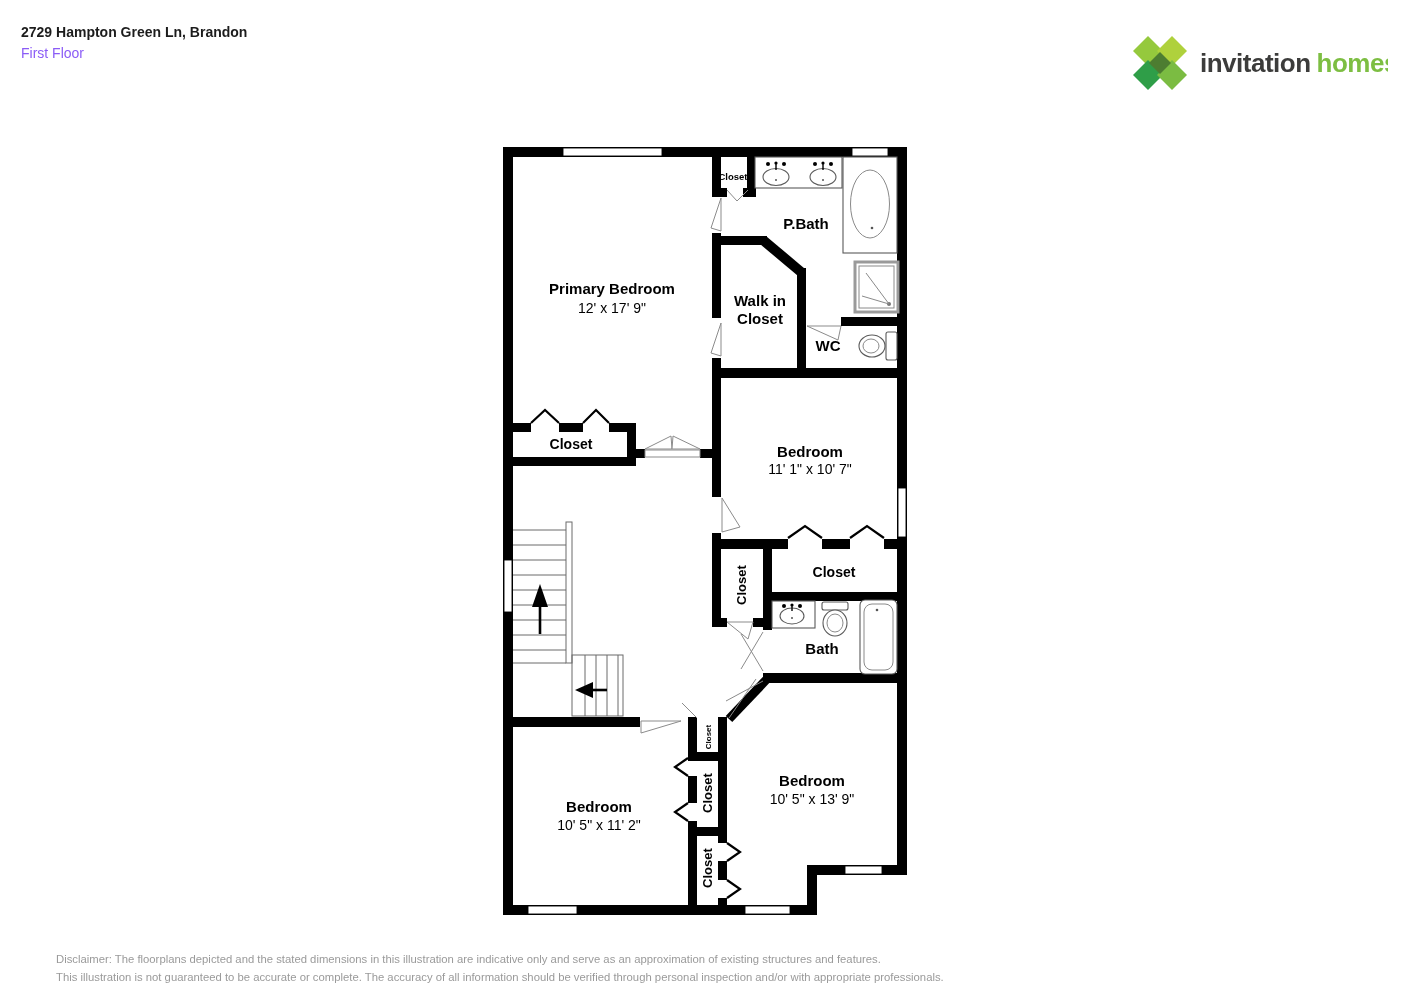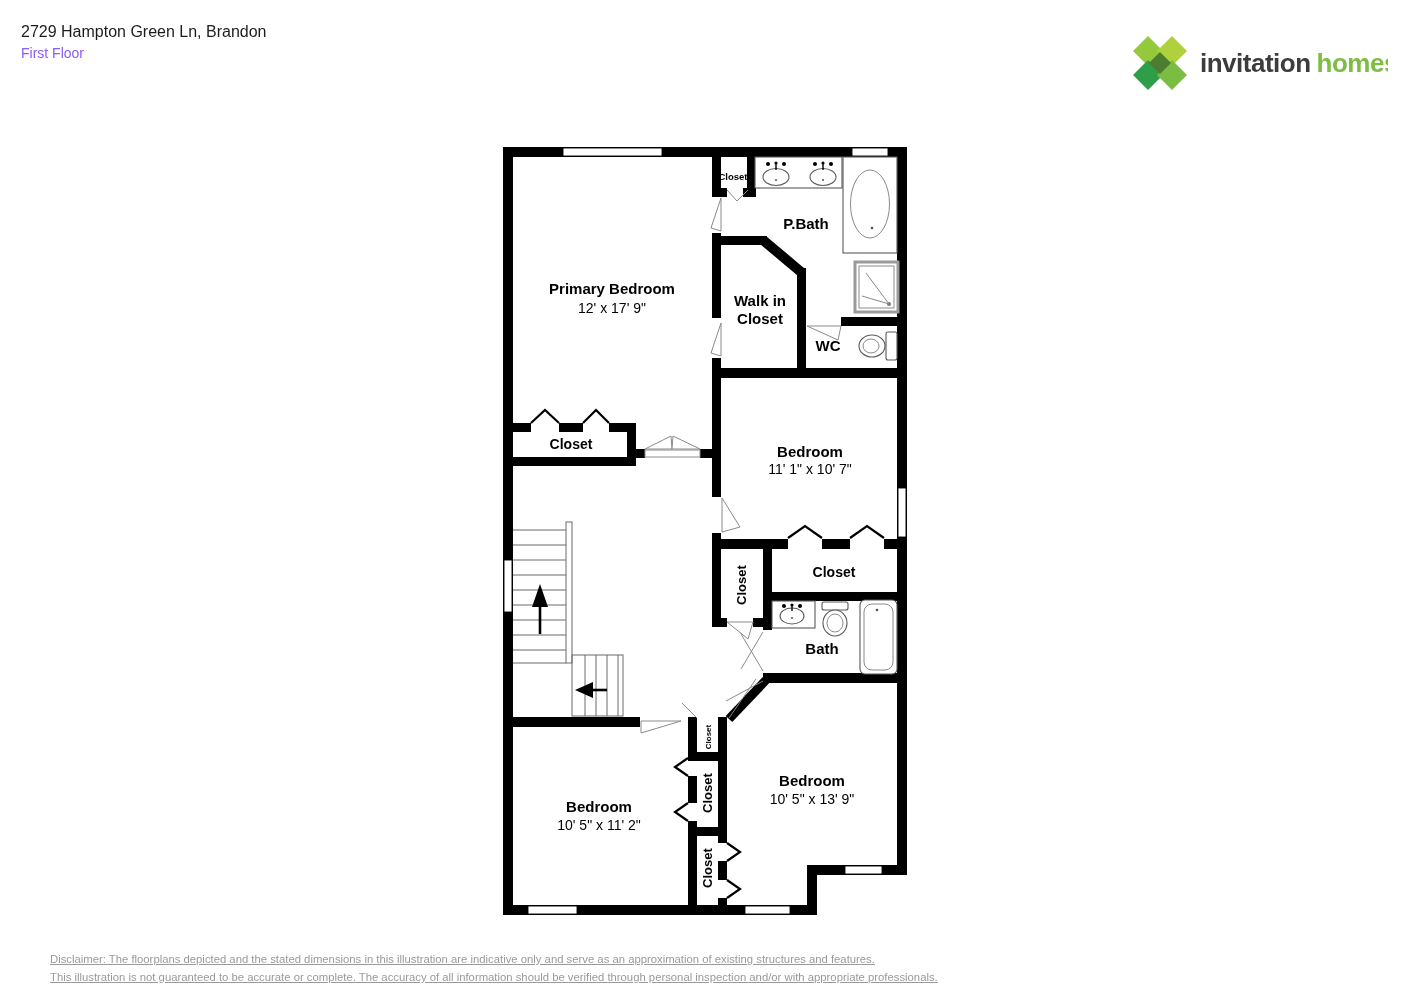--- a/index.html
+++ b/index.html
@@ -1,22 +1,22 @@
 <!DOCTYPE html>
 <html><head>
 <meta charset="utf-8">
 <style>
   html,body{margin:0;padding:0;background:#fff;}
   .page{position:relative;width:1414px;height:1000px;background:#fff;overflow:hidden;
         font-family:"Liberation Sans",sans-serif;}
-  .addr{position:absolute;left:21px;top:20px;font-size:16px;color:#1c1c1c;line-height:24px;}
+  .addr{position:absolute;left:21px;top:20px;font-size:14px;color:#1c1c1c;line-height:24px;font-weight:bold;}
   .floorlbl{position:absolute;left:21px;top:45px;font-size:14px;color:#8b5cf6;}
   .logo{position:absolute;left:1126px;top:30px;width:262px;height:62px;}
   .plan{position:absolute;left:0;top:0;}
-  .disc{position:absolute;left:50px;color:#9a9a9a;font-size:11.3px;text-decoration:underline;}
+  .disc{position:absolute;left:56px;color:#9a9a9a;font-size:11.3px;}
   .d1{top:953px;} .d2{top:971px;text-align:right;}
   
   .wall{fill:#000;stroke:none;}
   .win{fill:#fff;stroke:#000;stroke-width:0.9;}
   .fix{fill:#fff;stroke:#5a5a5a;stroke-width:1.1;}
   .fixthin{fill:none;stroke:#8a8a8a;stroke-width:1;}
   .leaf{fill:#fff;stroke:#8b8b8b;stroke-width:1;}
   .leafl{stroke:#8b8b8b;stroke-width:1;}
   .chev{fill:none;stroke:#000;stroke-width:2.2;}
   .stair{stroke:#6b6b6b;stroke-width:1;fill:none;}

